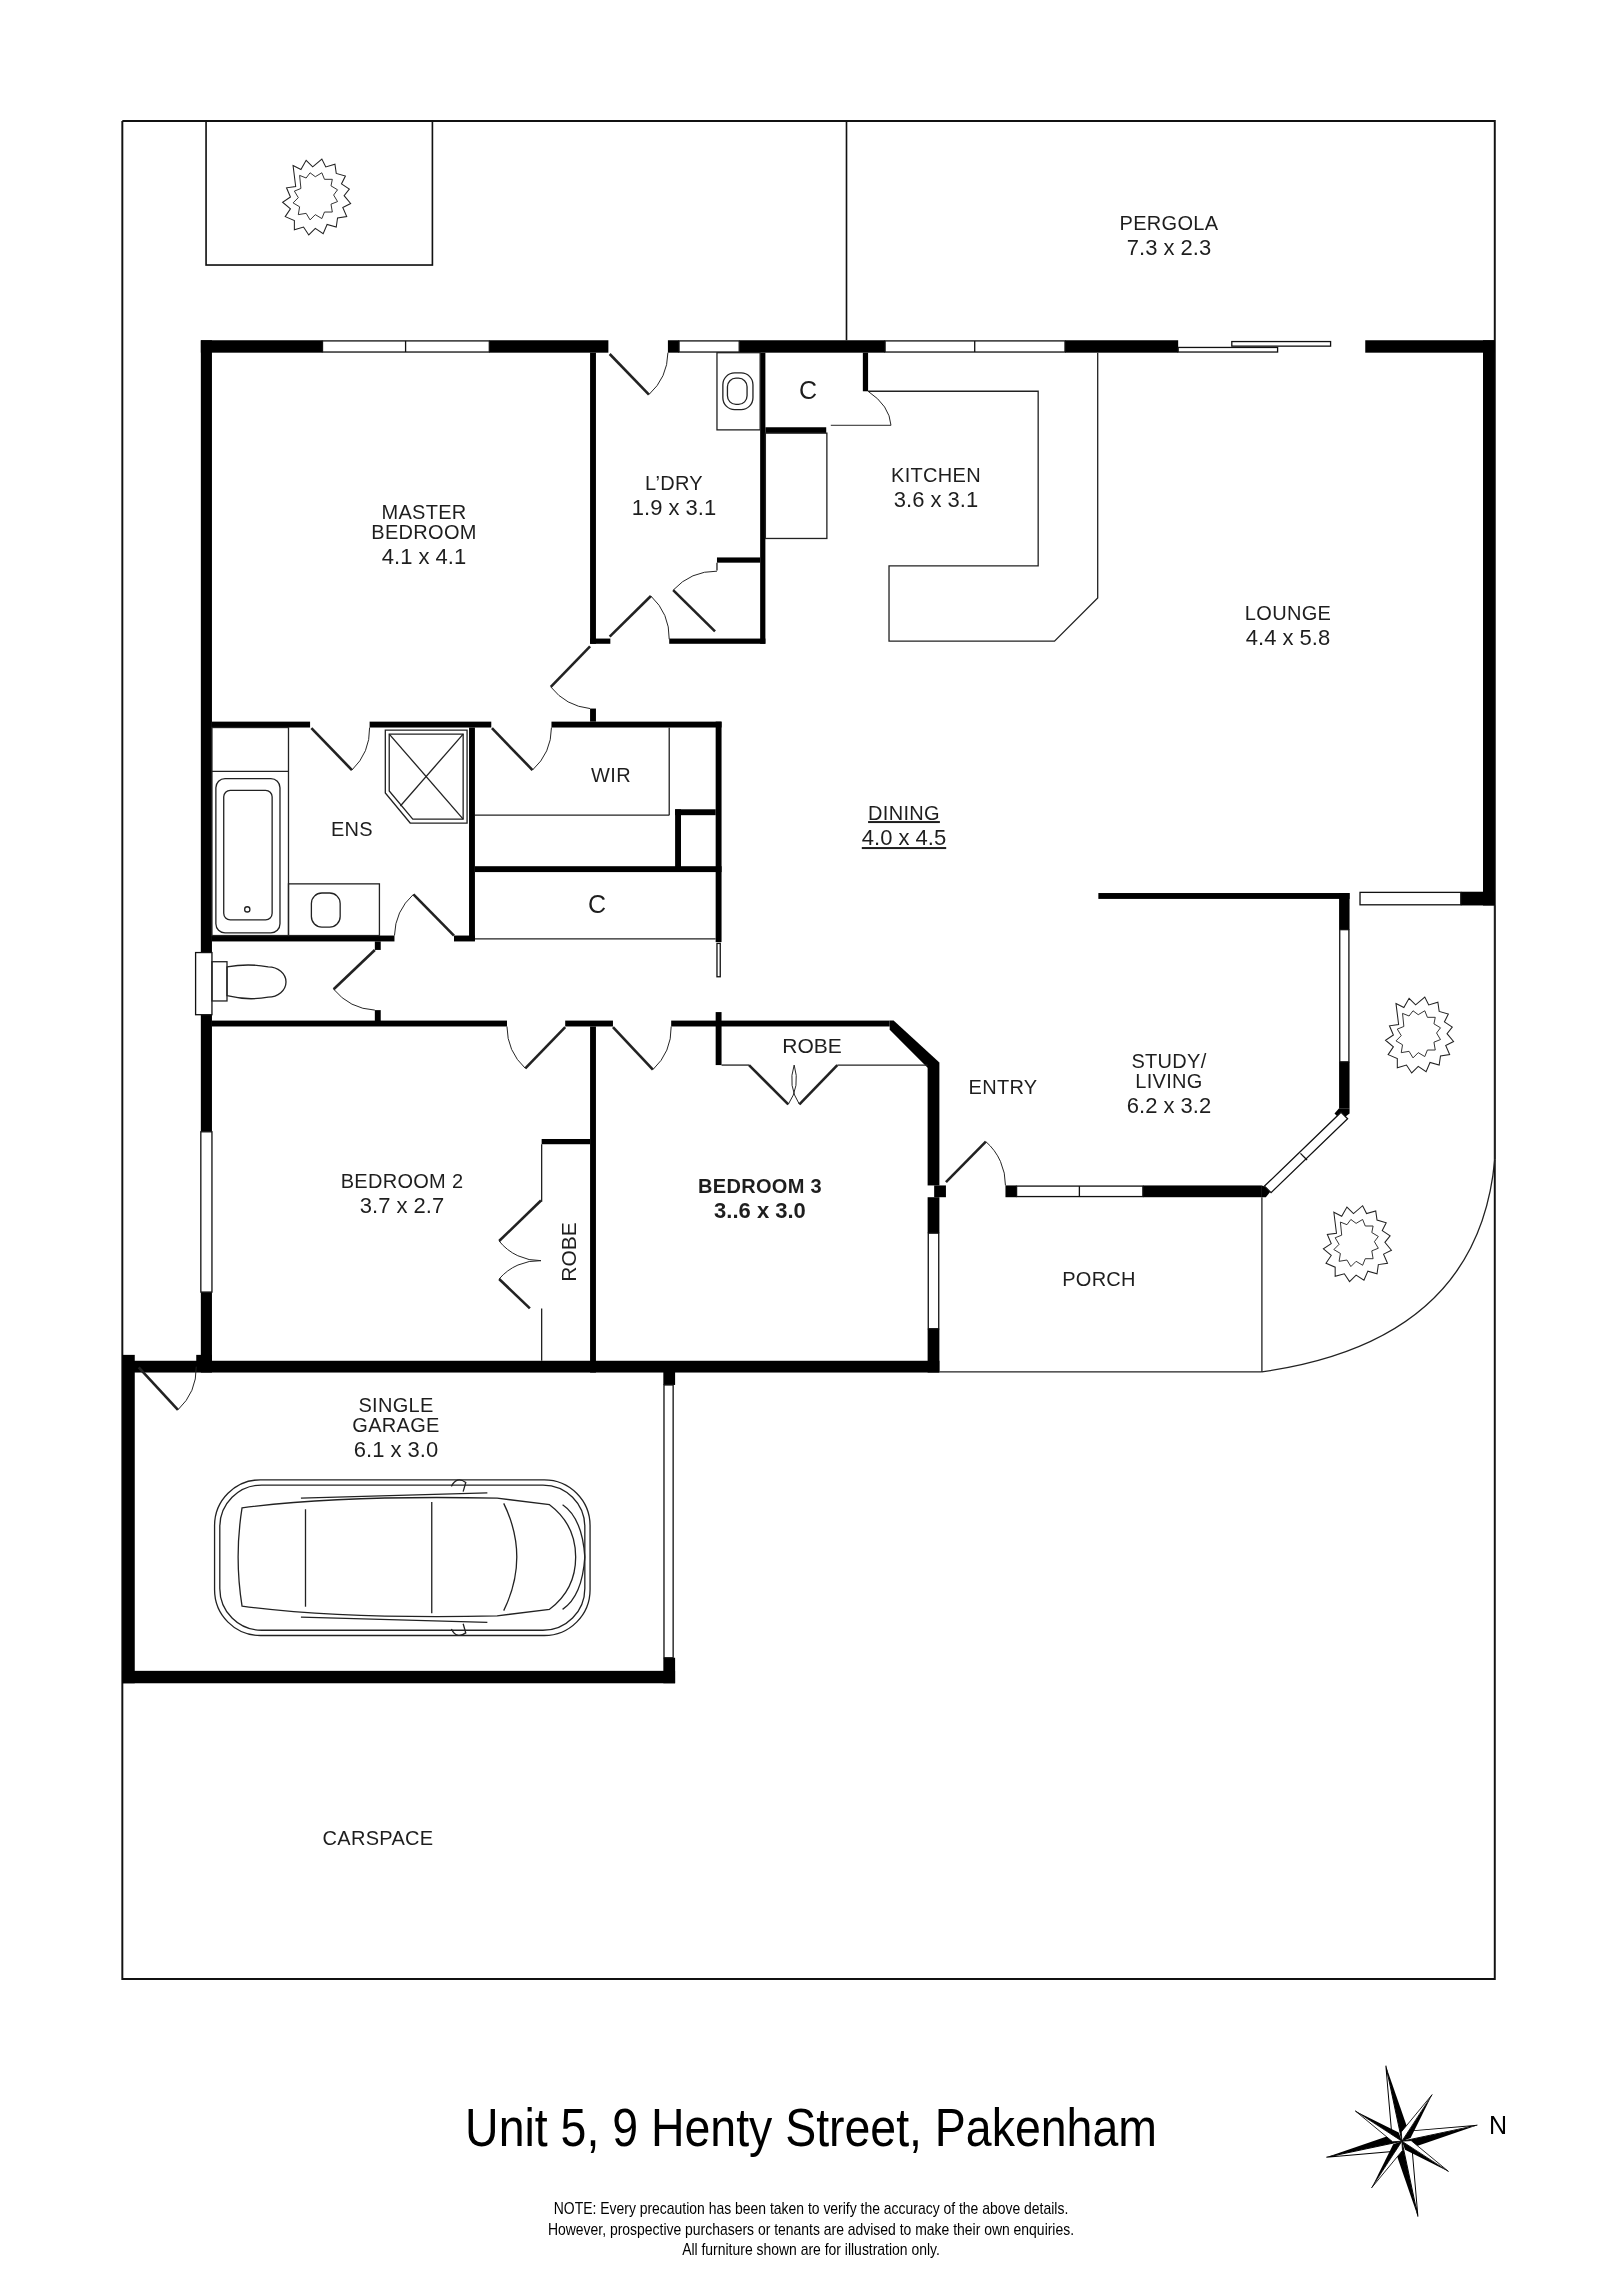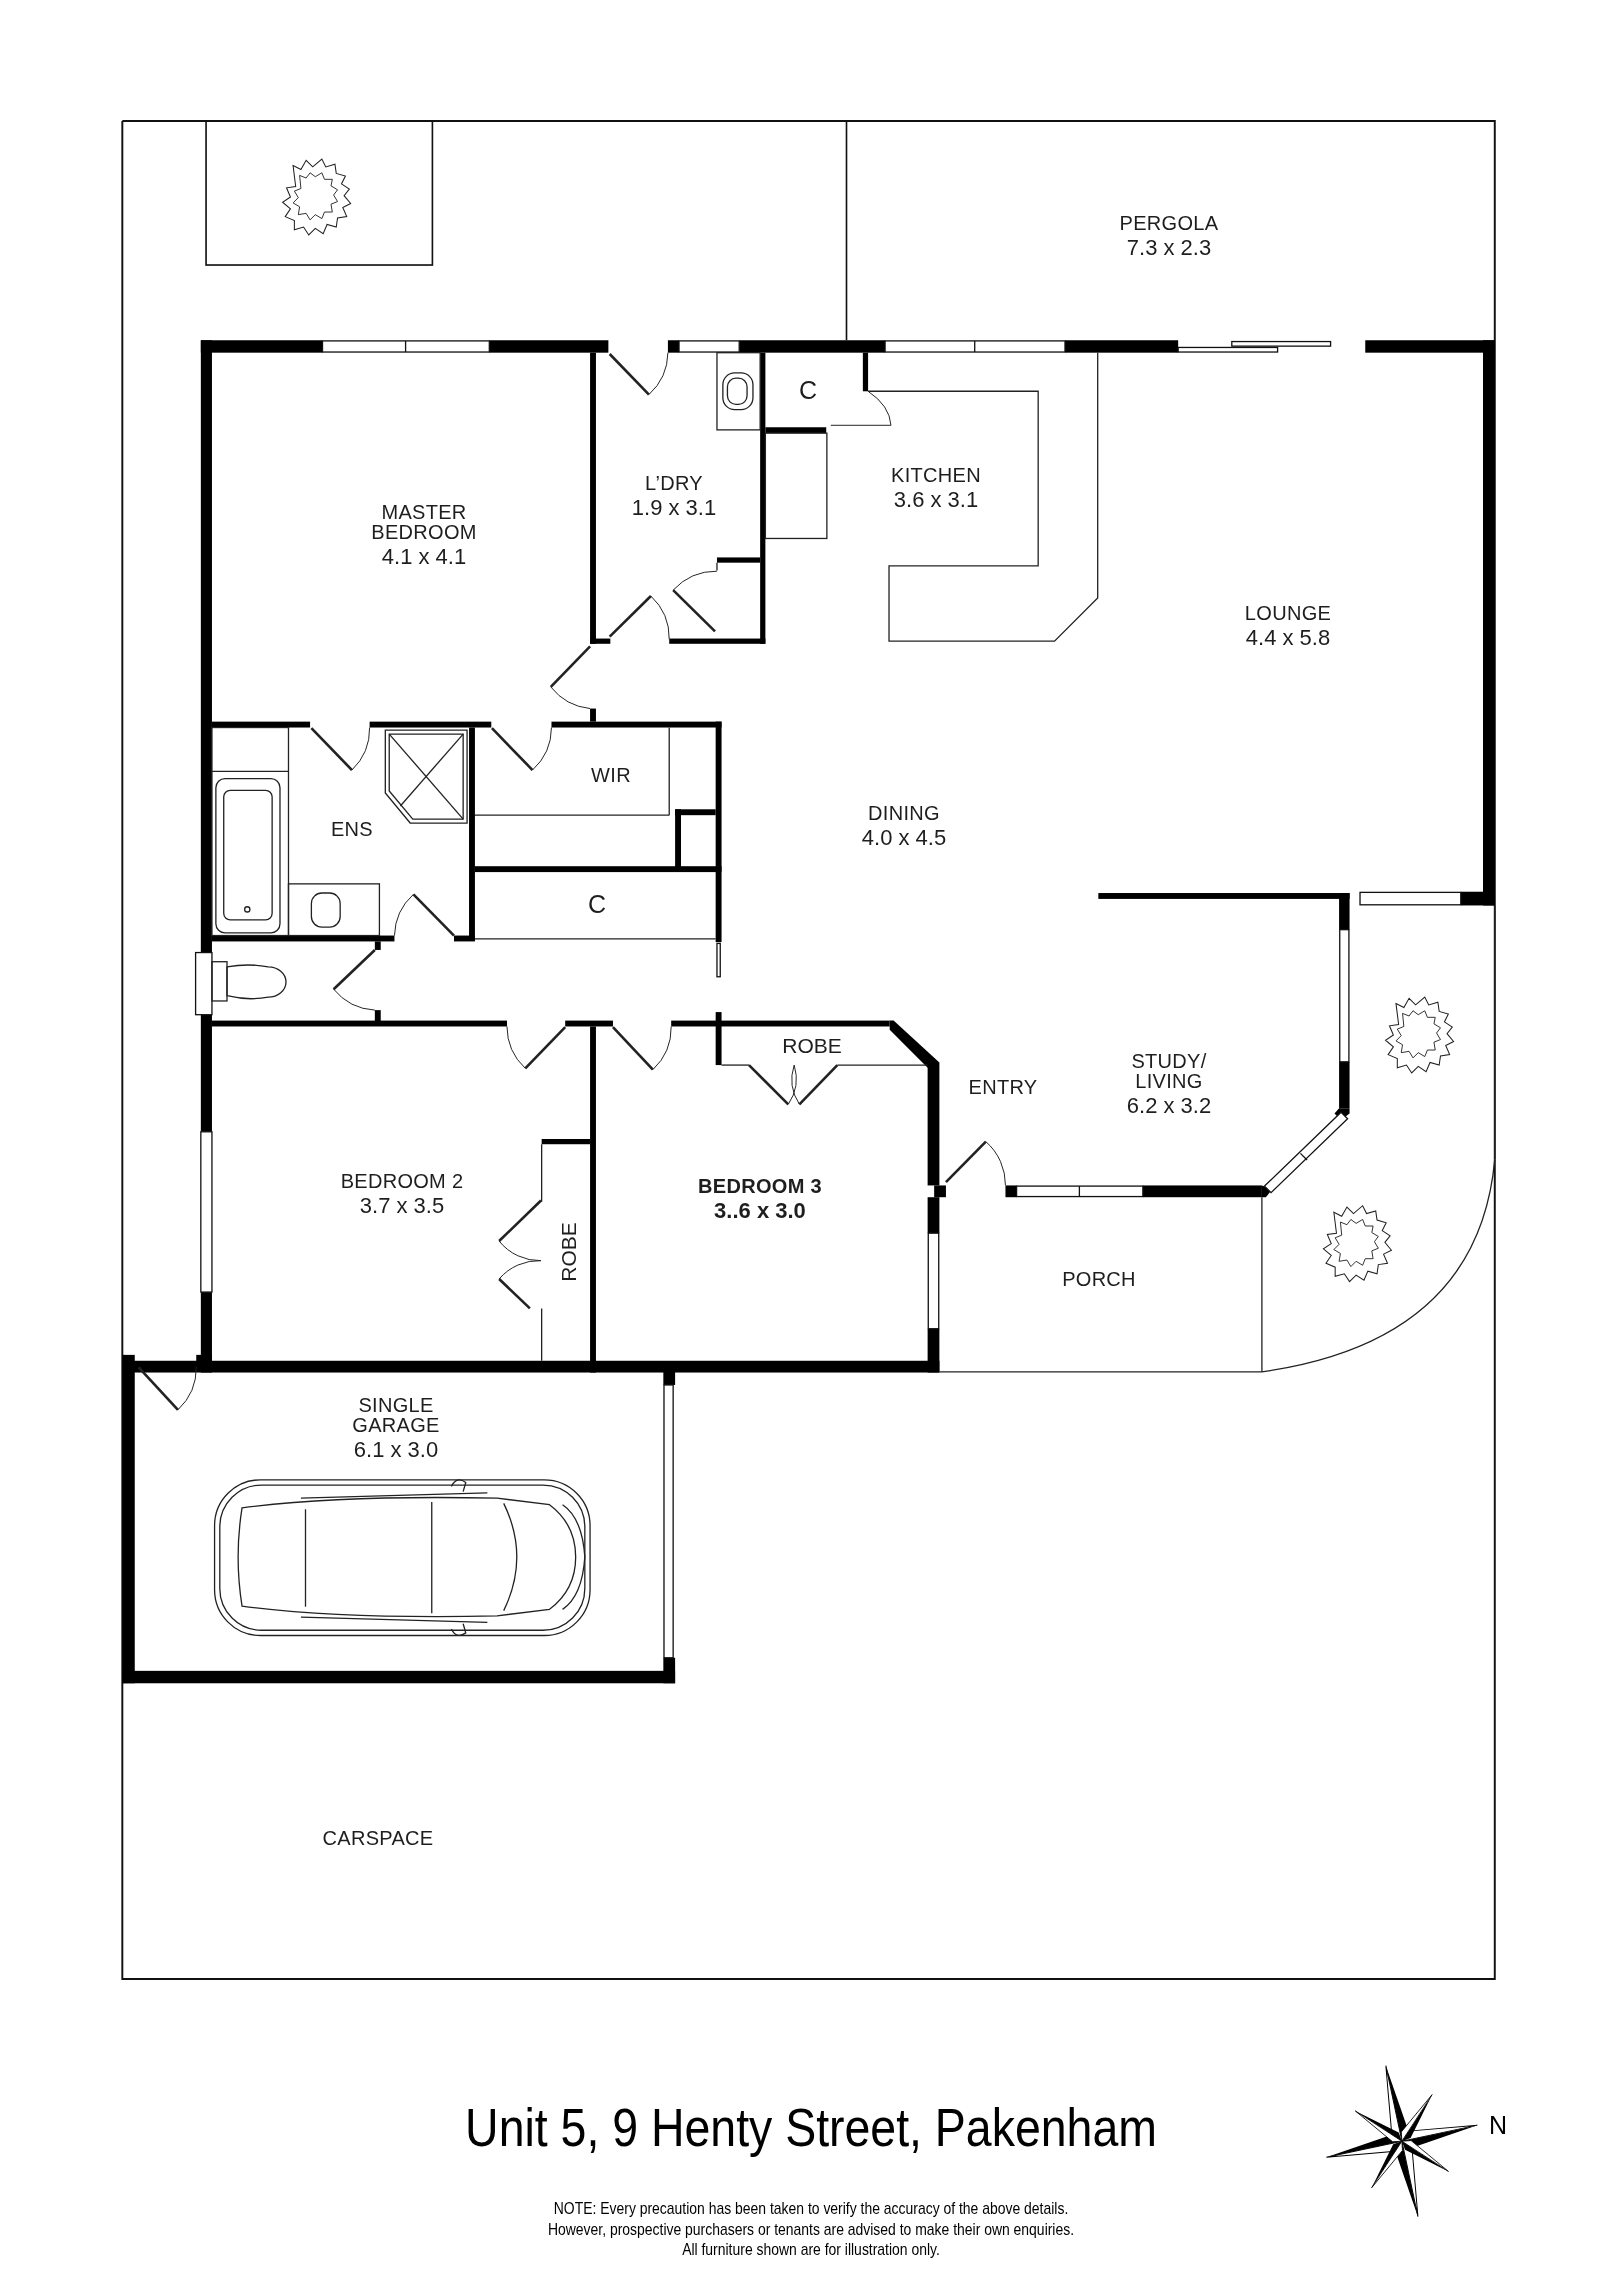--- a/index.html
+++ b/index.html
@@ -304,36 +304,36 @@
 
 <div class="lbl" style="left:1288px; top:626px;">
   <div class="room-name">LOUNGE</div>
   <div class="room-dim">4.4 x 5.8</div>
 </div>
 
 <div class="lbl room-name" style="left:352px; top:829px;">ENS</div>
 <div class="lbl room-name" style="left:611px; top:775px;">WIR</div>
 <div class="lbl small-name" style="left:597px; top:904px;">C</div>
 
-<div class="lbl" style="left:904px; top:826px;">
+<div class="lbl" style="left:904px; top:826px;text-decoration:underline;">
   <div class="room-name">DINING</div>
   <div class="room-dim">4.0 x 4.5</div>
 </div>
 
 <div class="lbl" style="left:1169px; top:1084px;">
   <div class="room-name">STUDY/</div>
   <div class="room-name">LIVING</div>
   <div class="room-dim">6.2 x 3.2</div>
 </div>
 
 <div class="lbl room-name" style="left:1003px; top:1087px;">ENTRY</div>
 
 <div class="lbl" style="left:402px; top:1194px;">
   <div class="room-name">BEDROOM 2</div>
-  <div class="room-dim">3.7 x 3.5</div>
+  <div class="room-dim">3.7 x 2.7</div>
 </div>
 
 <div class="lbl robe-v" style="left:568px; top:1252px;">ROBE</div>
 
 <div class="lbl" style="left:760px; top:1199px;font-weight:bold;">
   <div class="room-name">BEDROOM 3</div>
   <div class="room-dim">3..6 x 3.0</div>
 </div>
 
 <div class="lbl" style="left:812px; top:1045px; font-size:21px;">ROBE</div>

